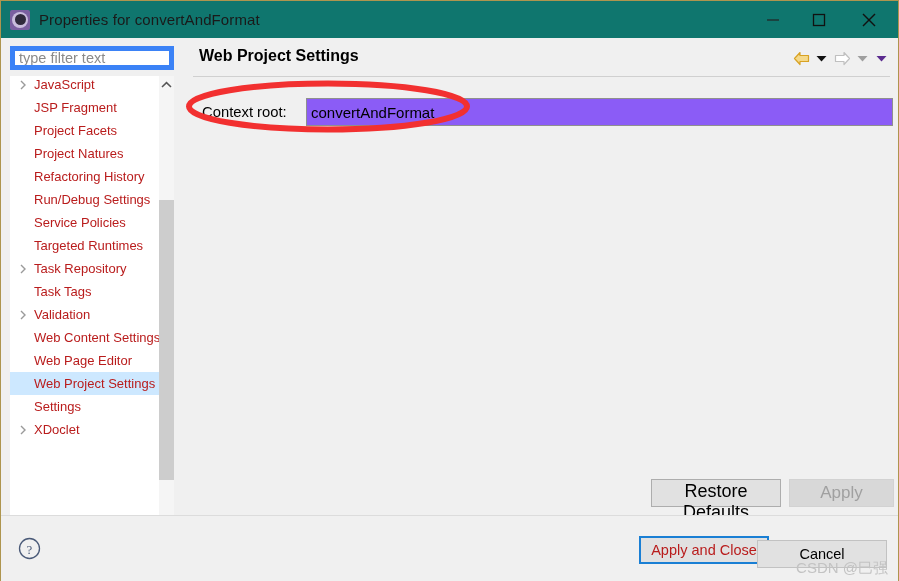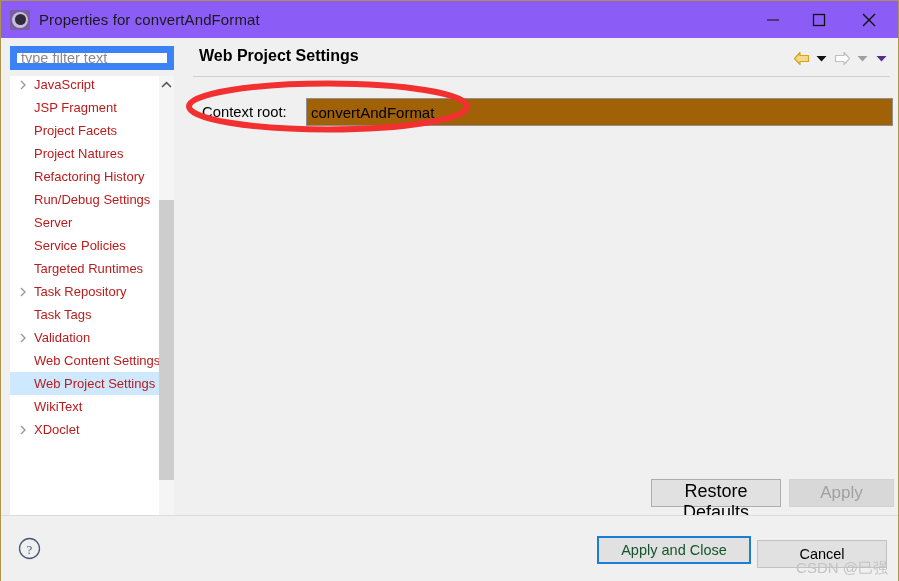--- a/index.html
+++ b/index.html
@@ -22,21 +22,21 @@
     box-sizing: border-box;
     border: 1px solid #ae954e;
   }
 
   
   #titlebar {
     position: absolute;
     left: 0; top: 0;
     width: 897px;
     height: 37px;
-    background: #8b5cf6;
+    background: #0f766e;
     display: flex;
     align-items: center;
   }
   #title-icon {
     width: 20px; height: 20px;
     margin-left: 9px;
     position: relative;
     background: #7a5fa0;
     border-radius: 2px;
     flex: 0 0 auto;
@@ -83,21 +83,21 @@
     width: 183px;
     height: 477px;
     background: #f0f0f0;
   }
   #filter-input {
     position: absolute;
     left: 9px; top: 8px;
     width: 164px;
     height: 24px;
     box-sizing: border-box;
-    border: 7px solid #3b82f6;
+    border: 5px solid #3b82f6;
     background: #ffffff;
     font-family: "Liberation Sans", sans-serif;
     font-size: 14.5px;
     color: #8a8a8a;
     padding: 0 4px;
     outline: none;
   }
   #filter-input::placeholder { color: #8a8a8a; opacity: 1; }
 
   #tree-frame {
@@ -244,21 +244,21 @@
     color: #000000;
     white-space: nowrap;
   }
   #ctxroot-input {
     position: absolute;
     left: 121px; top: 0px;
     width: 587px;
     height: 28px;
     box-sizing: border-box;
     border: 1px solid #8f8f8f;
-    background: #a16207;
+    background: #8b5cf6;
     font-family: "Liberation Sans", sans-serif;
     font-size: 15px;
     color: #000000;
     padding: 0 4px;
     outline: none;
   }
 
   
   #annot-ellipse {
     position: absolute;
@@ -302,28 +302,28 @@
     background: #f0f0f0;
     border-top: 1px solid #dcdcdc;
   }
   #help-icon {
     position: absolute;
     left: 17px; top: 21px;
     width: 23px; height: 23px;
   }
   #apply-close-btn {
     position: absolute;
-    left: 596px; top: 20px;
-    width: 154px; height: 28px;
+    left: 638px; top: 20px;
+    width: 130px; height: 28px;
     box-sizing: border-box;
     border: 2px solid #1a7fd4;
     background: #e1e1e1;
     font-family: "Liberation Sans", sans-serif;
     font-size: 14.5px;
-    color: #14532d;
+    color: #b91c1c;
   }
   #cancel-btn {
     position: absolute;
     left: 756px; top: 24px;
     width: 130px; height: 28px;
     box-sizing: border-box;
     border: 1px solid #c2c2c2;
     background: #e1e1e1;
     font-family: "Liberation Sans", sans-serif;
     font-size: 14.5px;
@@ -392,23 +392,20 @@
         <div class="tree-item">
           <span>Project Natures</span>
         </div>
         <div class="tree-item">
           <span>Refactoring History</span>
         </div>
         <div class="tree-item">
           <span>Run/Debug Settings</span>
         </div>
         <div class="tree-item">
-          <span>Server</span>
-        </div>
-        <div class="tree-item">
           <span>Service Policies</span>
         </div>
         <div class="tree-item">
           <span>Targeted Runtimes</span>
         </div>
         <div class="tree-item">
           <span class="tree-arrow">
             <svg width="10" height="10" viewBox="0 0 10 10">
                 <path d="M3 1 L7 5 L3 9" fill="none" stroke="#9a9a9a" stroke-width="1.4"></path>
               </svg>
@@ -422,25 +419,28 @@
           <span class="tree-arrow">
             <svg width="10" height="10" viewBox="0 0 10 10">
                 <path d="M3 1 L7 5 L3 9" fill="none" stroke="#9a9a9a" stroke-width="1.4"></path>
               </svg>
           </span>
           <span>Validation</span>
         </div>
         <div class="tree-item">
           <span>Web Content Settings</span>
         </div>
+        <div class="tree-item">
+          <span>Web Page Editor</span>
+        </div>
         <div class="tree-item selected">
           <span>Web Project Settings</span>
         </div>
         <div class="tree-item">
-          <span>WikiText</span>
+          <span>Settings</span>
         </div>
         <div class="tree-item">
           <span class="tree-arrow">
             <svg width="10" height="10" viewBox="0 0 10 10">
                 <path d="M3 1 L7 5 L3 9" fill="none" stroke="#9a9a9a" stroke-width="1.4"></path>
               </svg>
           </span>
           <span>XDoclet</span>
         </div>
       </div>

